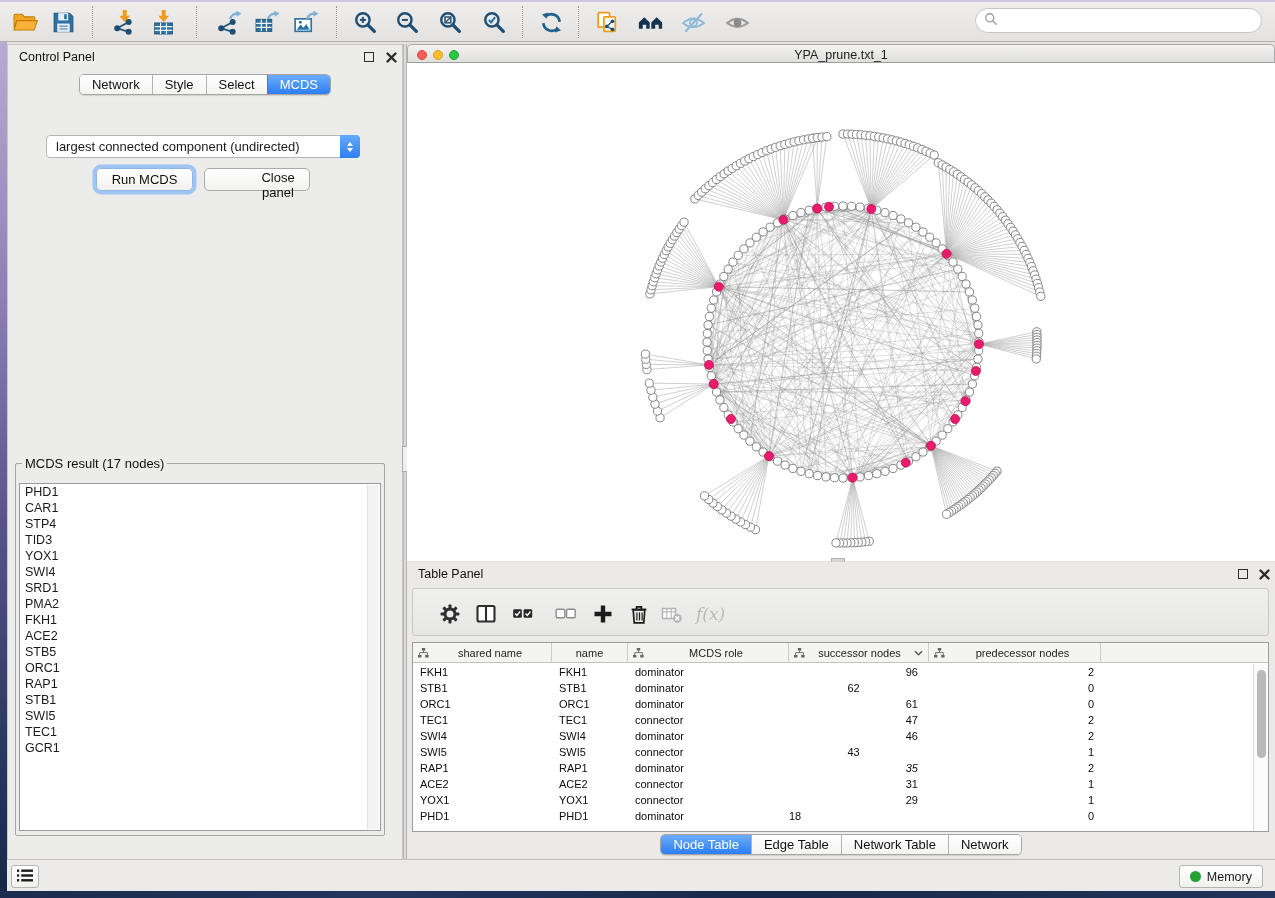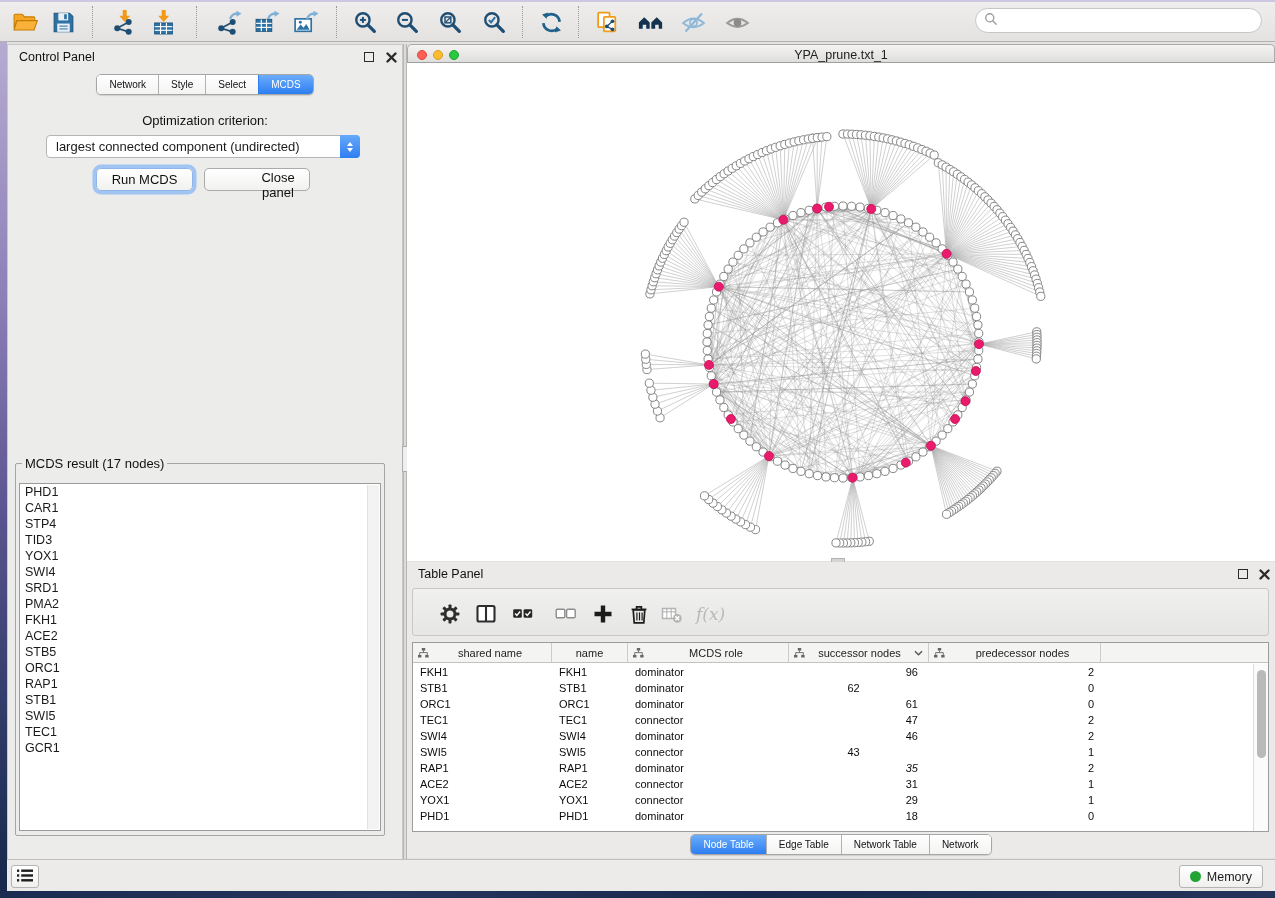--- a/index.html
+++ b/index.html
@@ -25,21 +25,21 @@
 
   
   .panel-head{position:absolute;left:0;right:0;top:0;height:24px;}
   .panel-title{position:absolute;left:11px;top:5px;font-size:12.5px;color:#111;}
   .float-ic{position:absolute;width:10px;height:10px;border:1.6px solid #2b2b2b;top:7px;cursor:pointer;}
   .close-ic{position:absolute;width:11px;height:11px;top:7px;cursor:pointer;}
   .close-ic svg{display:block;}
 
   .seg{display:inline-flex;border:1px solid #a6a6a6;border-radius:5px;overflow:hidden;background:#fff;
     box-shadow:0 1px 1px rgba(0,0,0,.12);height:21px;}
-  .segbtn{display:flex;align-items:center;justify-content:center;padding:0 12px;font-size:10px;
+  .segbtn{display:flex;align-items:center;justify-content:center;padding:0 12px;font-size:13px;
     background:linear-gradient(#ffffff,#f3f3f2);color:#111;cursor:pointer;white-space:nowrap;}
   .segbtn + .segbtn{border-left:1px solid #b2b2b2;}
   .segbtn.active{background:linear-gradient(#6cadfa,#2c7ef2);color:#fff;border-left-color:#2c7ef2;}
 
   
   #control-panel{position:absolute;left:7px;top:44px;width:396px;height:883px;background:#ececea;border:1px solid #c9c7c5;}
   #cp-tabs-wrap{position:absolute;left:0;right:0;top:29px;text-align:center;}
   #cp-label{position:absolute;left:0;right:0;top:68px;text-align:center;font-size:13px;color:#111;}
   #criterion-select{position:absolute;left:38px;top:90px;width:314px;height:23px;background:#fff;
     border:1px solid #b5b5b5;border-radius:4px;display:flex;align-items:center;cursor:pointer;}
@@ -294,21 +294,20 @@
             </g>
           </svg>
       </span>
     </div>
     <div id="cp-tabs-wrap"><span class="seg" id="cp-tabs">
           <div class="segbtn">Network</div>
           <div class="segbtn">Style</div>
           <div class="segbtn">Select</div>
           <div class="segbtn active">MCDS</div>
         </span></div>
-    <div id="cp-label">Optimization criterion:</div>
     <div id="criterion-select">
       <span class="sel-text">largest connected component (undirected)</span>
       <span class="stepper">
           <span class="tri-up"></span>
           <span class="tri-dn"></span>
         </span>
     </div>
     <button class="mac-btn" id="run-btn">Run MCDS</button>
     <button class="mac-btn" id="closep-btn">Close panel</button>
     <fieldset id="mcds-fieldset">
@@ -1421,21 +1420,21 @@
             <div class="tcell" style="left: 0px; width: 139px; padding-left: 7px;">YOX1</div>
             <div class="tcell" style="left: 139px; width: 76px; padding-left: 7px;">YOX1</div>
             <div class="tcell" style="left: 215px; width: 161px; padding-left: 7px;">connector</div>
             <div class="tcell" style="left: 376px; width: 140px; text-align: right; padding-right: 11px;">29</div>
             <div class="tcell" style="left: 516px; width: 172px; text-align: right; padding-right: 7px;">1</div>
           </div>
           <div class="trow">
             <div class="tcell" style="left: 0px; width: 139px; padding-left: 7px;">PHD1</div>
             <div class="tcell" style="left: 139px; width: 76px; padding-left: 7px;">PHD1</div>
             <div class="tcell" style="left: 215px; width: 161px; padding-left: 7px;">dominator</div>
-            <div class="tcell" style="left: 376px; width: 140px; text-align: right; padding-right: 11px;">18</div>
+            <div class="tcell" style="left: 376px; width: 140px; padding-right: 11px;">18</div>
             <div class="tcell" style="left: 516px; width: 172px; text-align: right; padding-right: 7px;">0</div>
           </div>
         </div>
       <div class="tbl-scroll">
           <div class="tbl-thumb"></div>
         </div>
     </div>
     <div id="tp-tabs-wrap"><span class="seg" id="tp-tabs">
           <div class="segbtn active">Node Table</div>
           <div class="segbtn">Edge Table</div>

